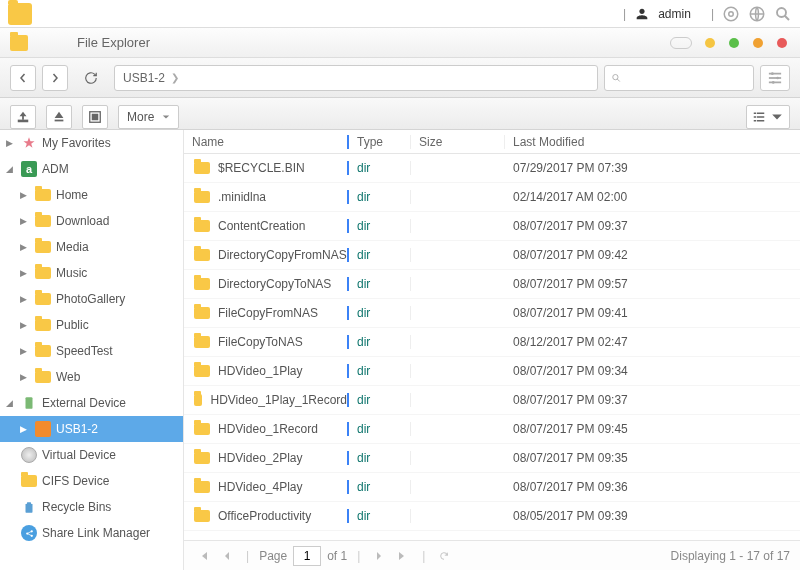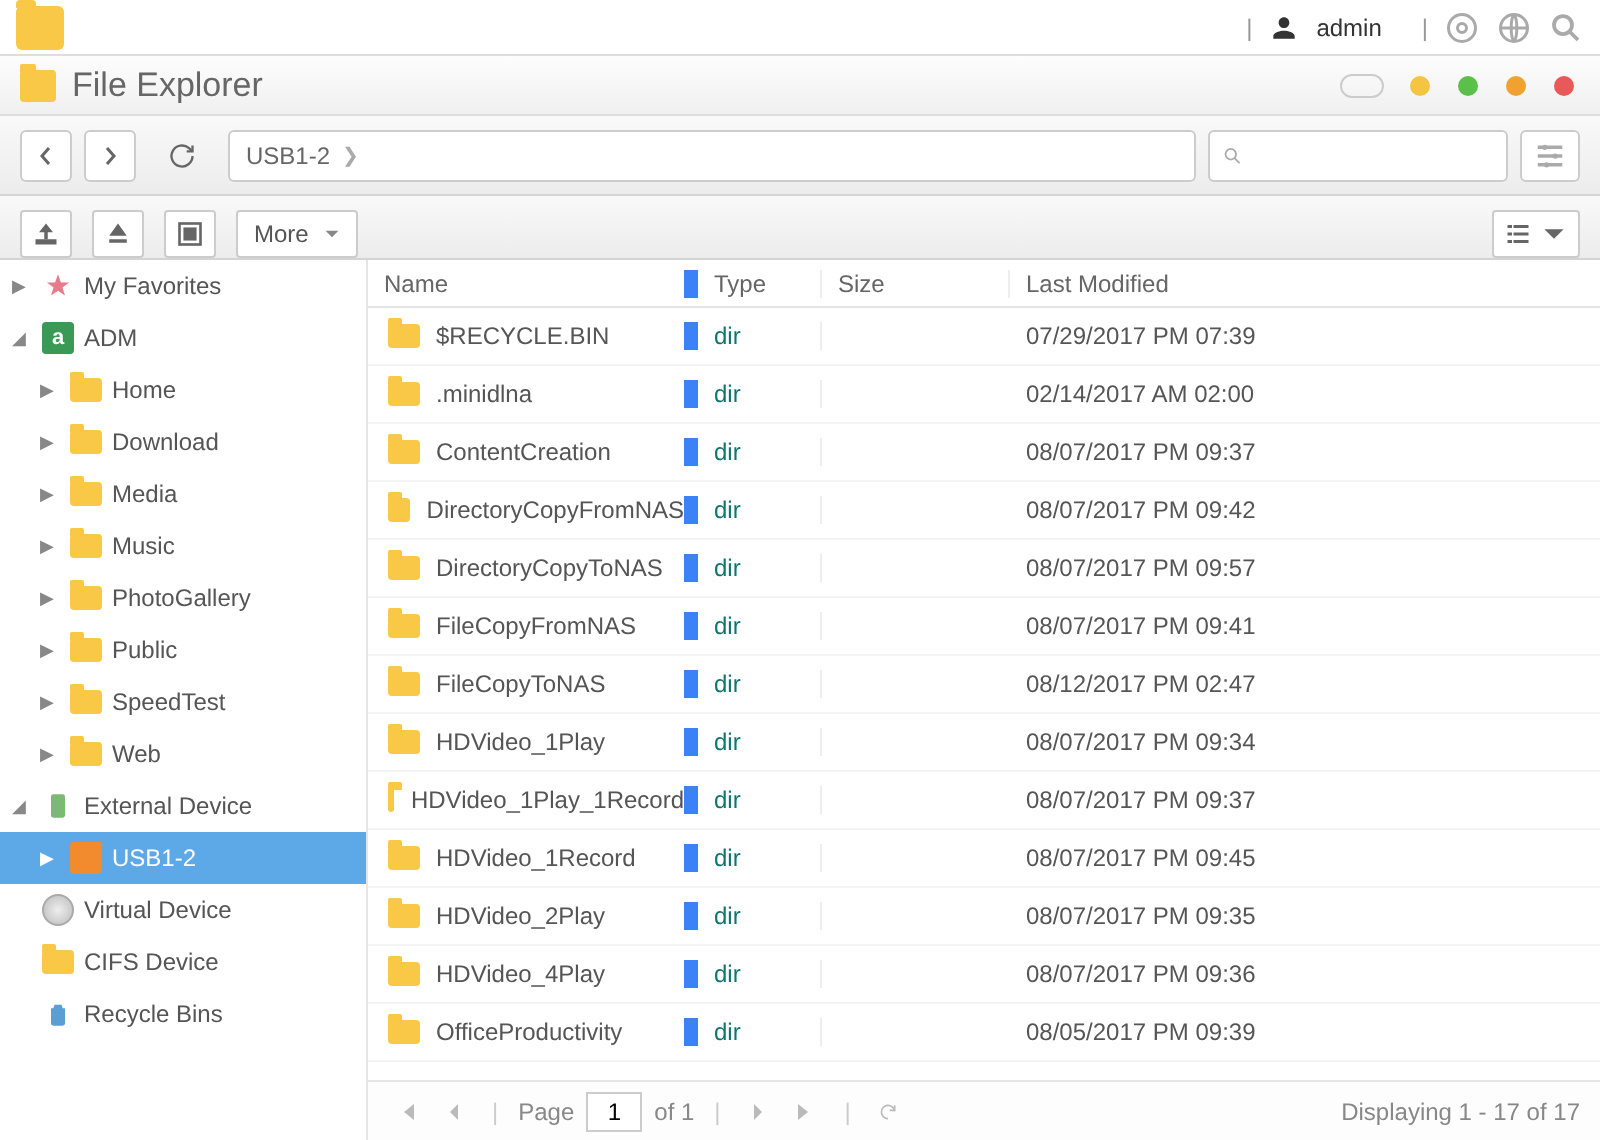--- a/index.html
+++ b/index.html
@@ -14,21 +14,21 @@
 .os-user-icon { width: 16px; height: 16px; display: inline-block; }
 .os-user-icon svg { width: 16px; height: 16px; }
 .os-username { color: #333; margin-right: 12px; }
 .os-icon { width: 18px; height: 18px; color: #aaa; cursor: pointer; }
 .os-icon svg { width: 18px; height: 18px; }
 
 
 .title-bar { height: 30px; background: linear-gradient(#fdfdfd,#f0f0f0); border-bottom: 1px solid #ddd; display: flex; align-items: center; padding: 0 10px; gap: 8px; }
 .title-folder { width: 18px; height: 16px; background: #f9c846; border-radius: 2px; position: relative; }
 .title-folder:before { content: ''; position: absolute; top: -3px; left: 0; width: 8px; height: 4px; background: #f9c846; border-radius: 1px 1px 0 0; }
-.title-text { color: #666; font-size: 17px; }
+.title-text { color: #666; font-size: 13px; margin-left: 41px; }
 .title-spacer { flex: 1; }
 .title-pill { width: 22px; height: 12px; border: 1px solid #ccc; border-radius: 6px; margin-right: 2px; }
 .title-dot { width: 10px; height: 10px; border-radius: 50%; margin: 0 3px; cursor: pointer; }
 .dot-yellow { background: #f5c542; }
 .dot-green { background: #5bbf4a; }
 .dot-orange { background: #f0a132; }
 .dot-red { background: #e85a5a; }
 
 
 .nav-toolbar { height: 40px; background: linear-gradient(#f9f9f9,#ececec); border-bottom: 1px solid #d4d4d4; display: flex; align-items: center; padding: 0 10px; gap: 6px; }
@@ -73,21 +73,21 @@
 .usb-icon svg { width: 10px; height: 10px; color: #fff; }
 .device-icon svg { width: 14px; height: 14px; }
 .virtual-icon { width: 16px; height: 16px; border-radius: 50%; background: radial-gradient(#eee,#bbb); border:1px solid #aaa; }
 .recycle-icon svg { width: 14px; height: 14px; }
 .share-icon { width: 16px; height: 16px; border-radius: 50%; background:#4a9fe0; display:flex; align-items:center; justify-content:center; }
 .share-icon svg { width: 9px; height: 9px; color: #fff; }
 
 
 .content { flex: 1; background: #fff; display:flex; flex-direction:column; }
 .headers { display: flex; height: 24px; border-bottom: 1px solid #e5e5e5; align-items: center; color: #666; font-size: 12px; }
-.col-name { width: 165px; padding-left: 8px; border-right:7px solid #3b82f6; }
+.col-name { width: 165px; padding-left: 8px; border-right:2px solid #3b82f6; }
 .col-type { width: 62px; padding-left: 8px; border-right:1px solid #eee; }
 .col-size { width: 94px; padding-left: 8px; border-right:1px solid #eee; }
 .col-mod { flex: 1; padding-left: 8px; }
 .rows { flex: 1; overflow-y: auto; }
 .row { display: flex; height: 29px; align-items: center; color: #555; font-size: 12px; border-bottom: 1px solid #f5f5f5; cursor: pointer; }
 .row .col-name { display: flex; align-items: center; gap: 8px; }
 .row .folder-icon { margin-left: 2px; }
 .row .col-type { color: #0f766e; }
 
 
@@ -329,20 +329,34 @@
     </div>
     <div class="sb-item">
       <span class="sb-expand"></span>
       <span class="sb-icon recycle-icon">
           <svg viewBox="0 0 24 24" fill="#5a9fd4">
             <path d="M6 7h12v13a2 2 0 0 1-2 2H8a2 2 0 0 1-2-2zM9 4h6l1 3H8z"></path>
           </svg>
         </span>
       <span class="sb-label">Recycle Bins</span>
     </div>
+    <div class="sb-item">
+      <span class="sb-expand"></span>
+      <span class="sb-icon">
+          <div class="share-icon">
+            <svg viewBox="0 0 24 24" fill="currentColor">
+              <circle cx="6" cy="12" r="3"></circle>
+              <circle cx="18" cy="6" r="3"></circle>
+              <circle cx="18" cy="18" r="3"></circle>
+              <path d="M8 11l8-4M8 13l8 4" stroke="#fff" stroke-width="2"></path>
+            </svg>
+          </div>
+        </span>
+      <span class="sb-label">Share Link Manager</span>
+    </div>
   </div>
 
   <div class="content">
     <div class="headers">
       <div class="col-name">Name</div>
       <div class="col-type">Type</div>
       <div class="col-size">Size</div>
       <div class="col-mod">Last Modified</div>
     </div>
     <div class="rows" id="rows">

